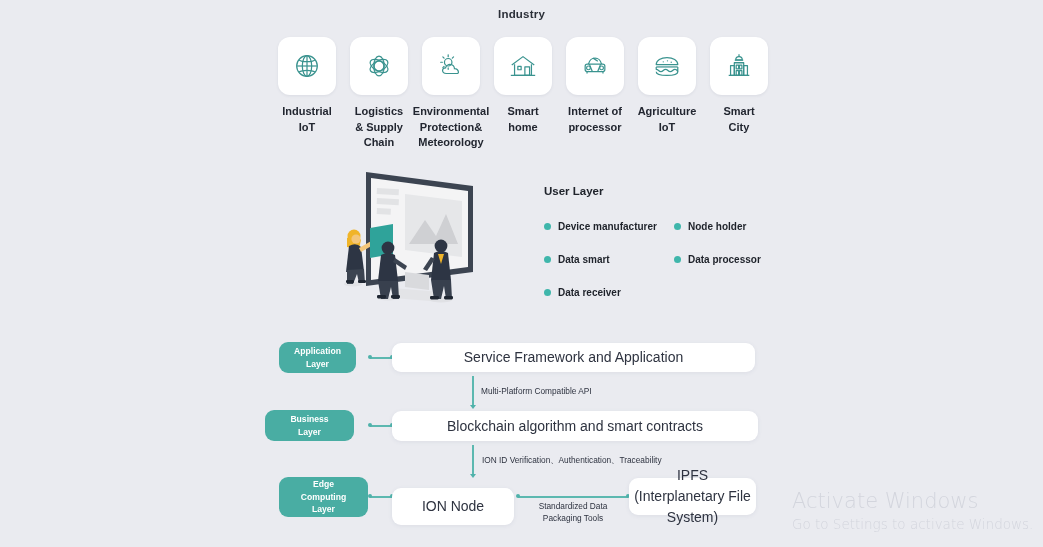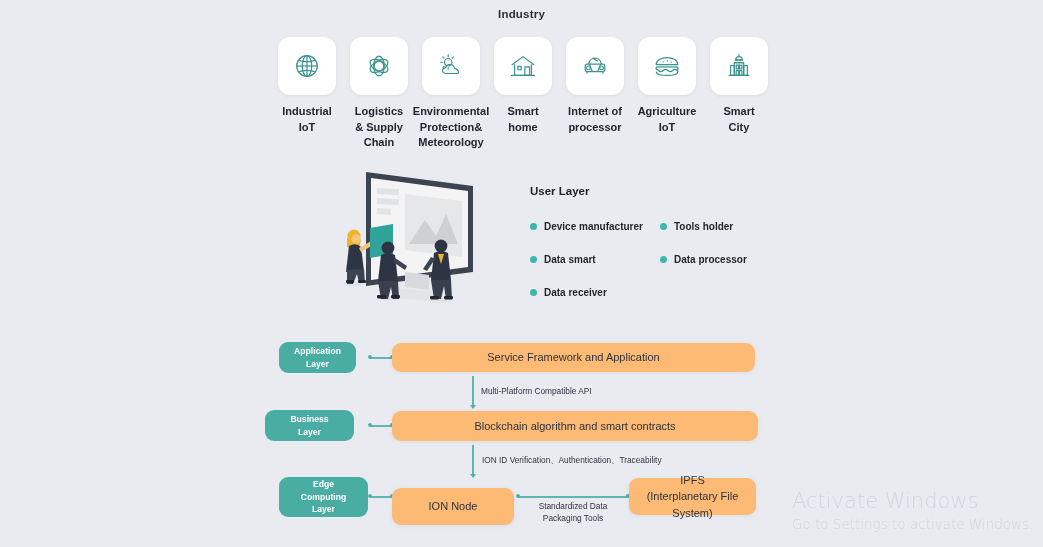--- a/index.html
+++ b/index.html
@@ -70,21 +70,21 @@
   
   .illus {
     position: absolute;
     left: 325px; top: 162px;
     width: 160px; height: 152px;
   }
 
   
   .user-layer {
     position: absolute;
-    left: 530px; top: 185px;
+    left: 544px; top: 185px;
     width: 260px;
   }
   .user-layer-title {
     font-size: 11.5px;
     font-weight: bold;
     color: #20242c;
     margin-bottom: 24px;
   }
   .ul-grid {
     display: grid;
@@ -119,28 +119,28 @@
     font-weight: bold;
     line-height: 1.45;
     display: flex;
     align-items: center;
     justify-content: center;
     text-align: center;
     white-space: pre-line;
   }
   .node-box {
     position: absolute;
-    background: #fdba74;
+    background: #ffffff;
     border-radius: 9px;
     box-shadow: 0 1px 4px rgba(80,90,120,.09);
     display: flex;
     align-items: center;
     justify-content: center;
     text-align: center;
-    font-size: 11px;
+    font-size: 14px;
     color: #2e3340;
     line-height: 1.5;
     white-space: pre-line;
   }
   .edge-label {
     position: absolute;
     font-size: 8.3px;
     color: #2e3340;
     line-height: 1.5;
     text-align: center;
@@ -369,21 +369,21 @@
 
   <div class="user-layer">
     <div class="user-layer-title">User Layer</div>
     <div class="ul-grid">
       <div class="ul-item">
         <span class="ul-dot"></span>
         <span class="ul-text">Device manufacturer</span>
       </div>
       <div class="ul-item">
         <span class="ul-dot"></span>
-        <span class="ul-text">Tools holder</span>
+        <span class="ul-text">Node holder</span>
       </div>
       <div class="ul-item">
         <span class="ul-dot"></span>
         <span class="ul-text">Data smart</span>
       </div>
       <div class="ul-item">
         <span class="ul-dot"></span>
         <span class="ul-text">Data processor</span>
       </div>
       <div class="ul-item">

